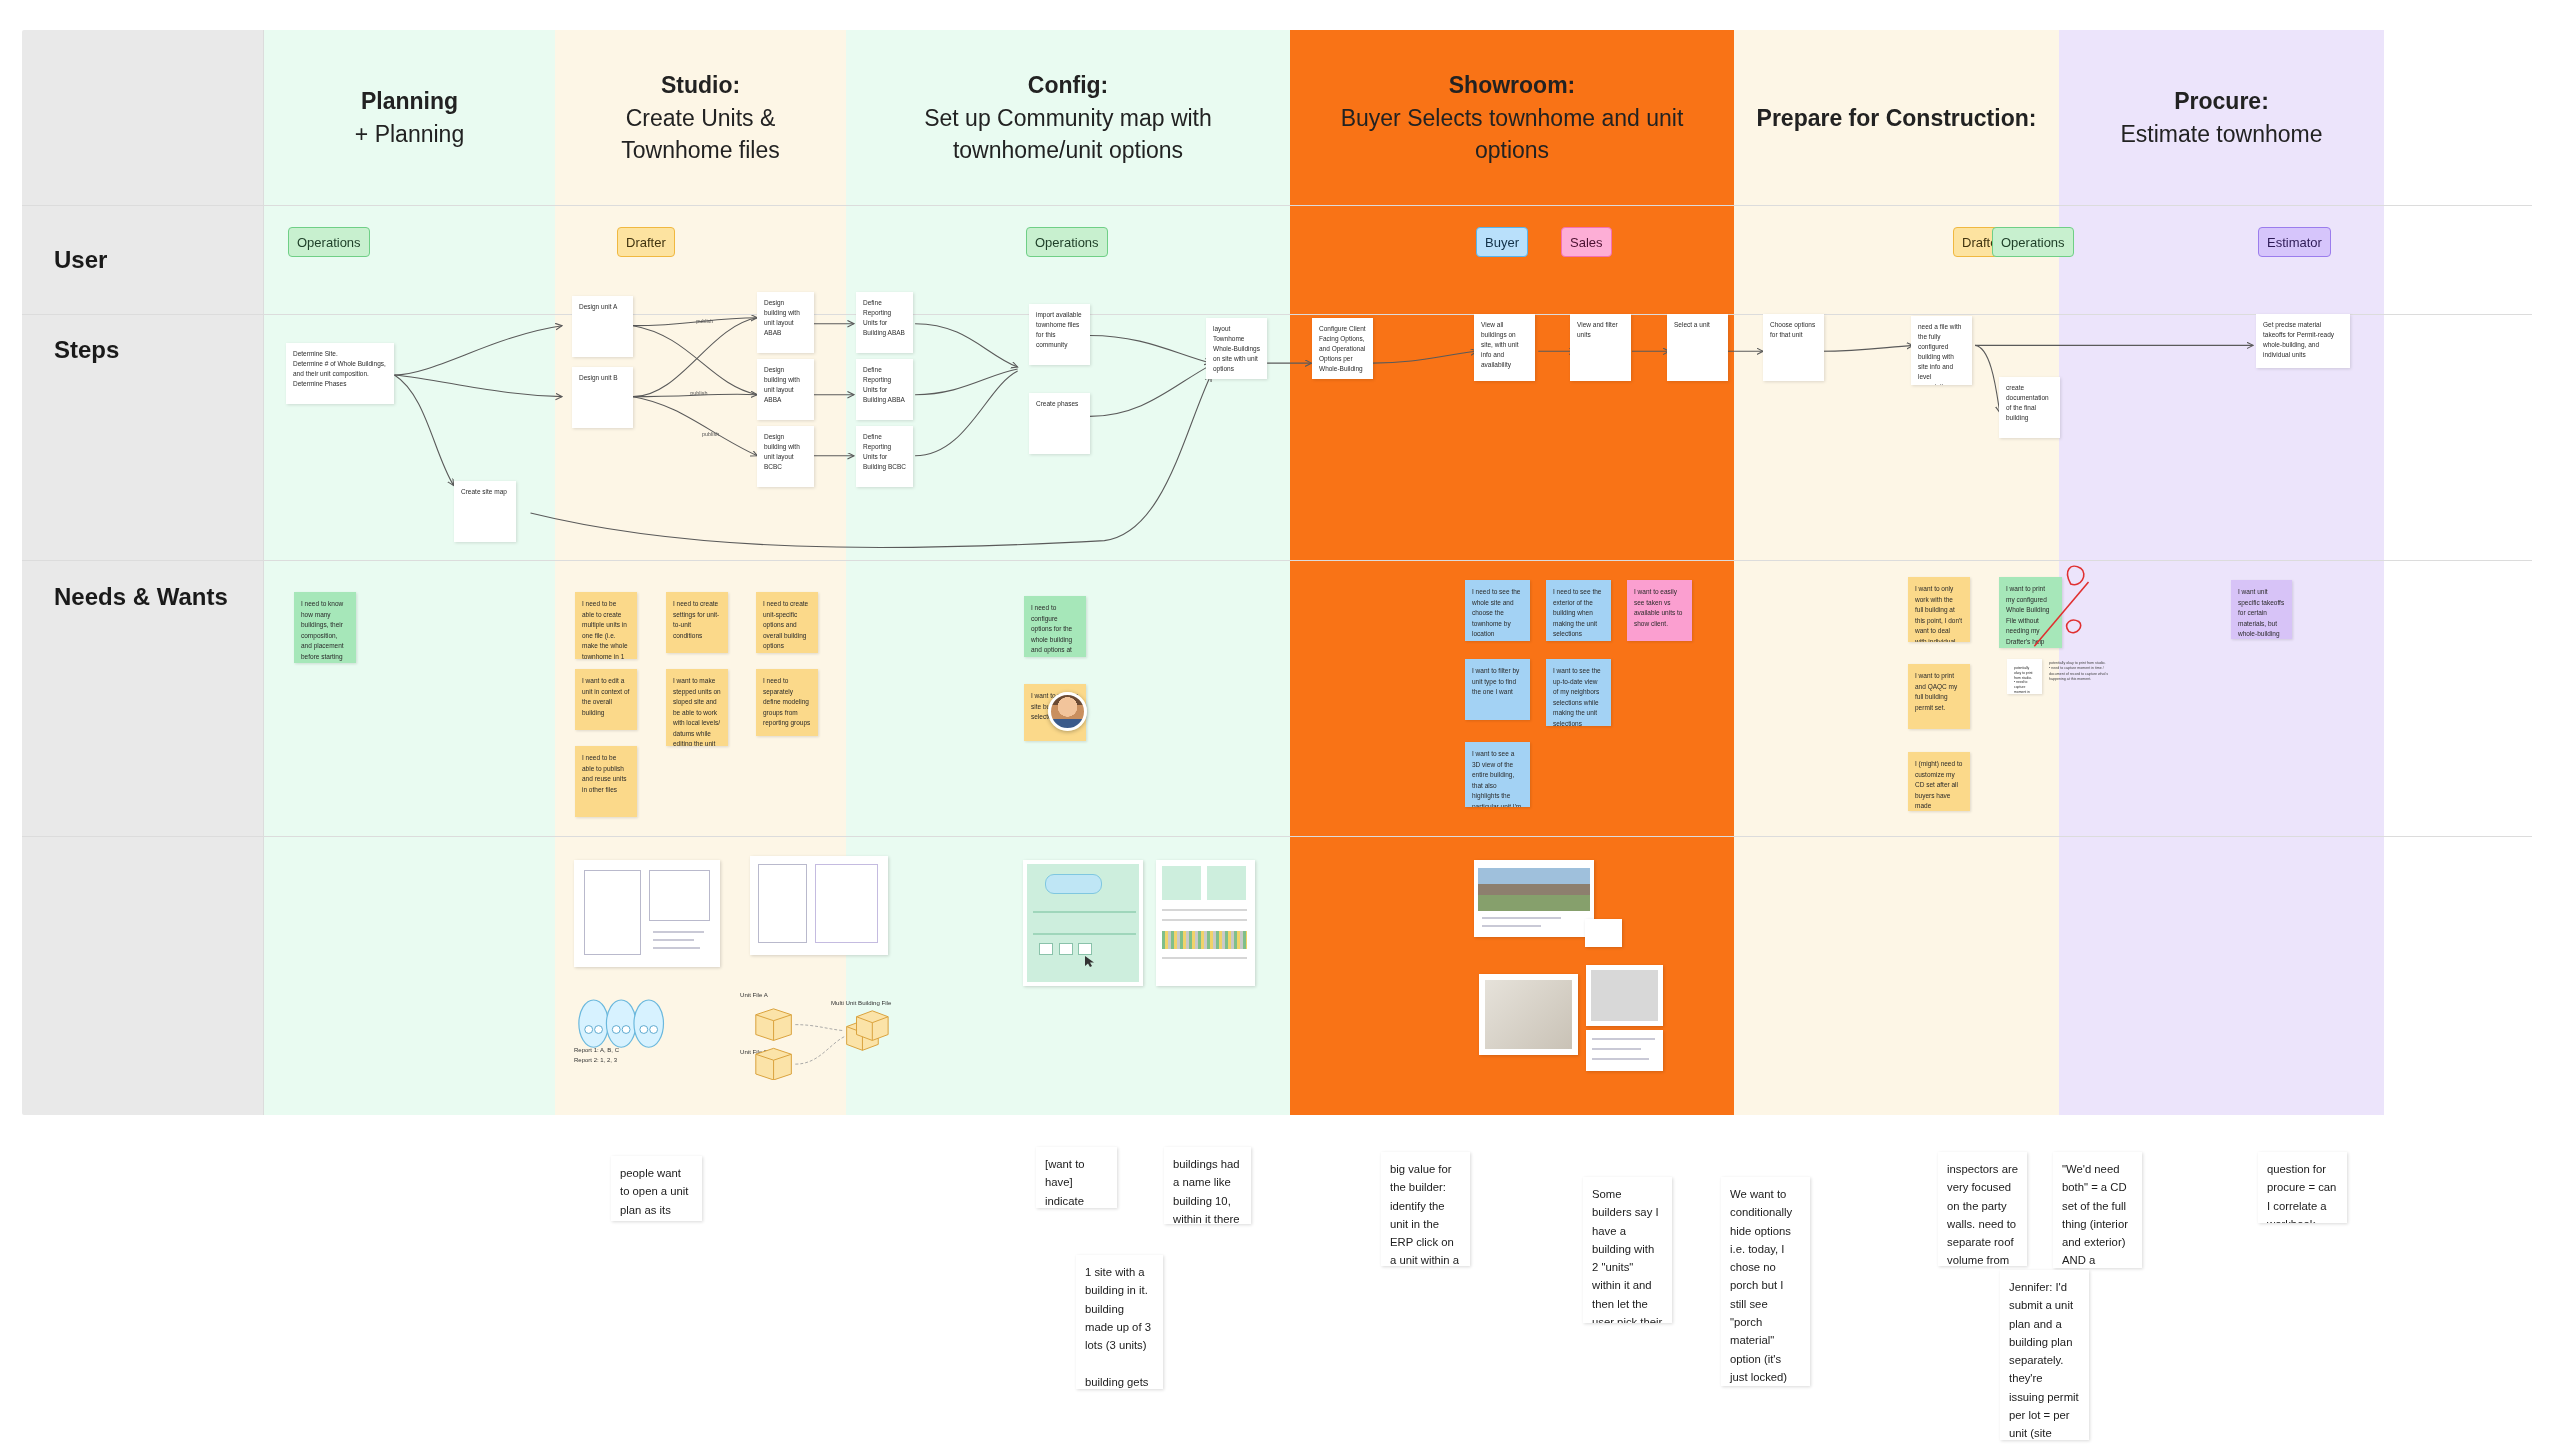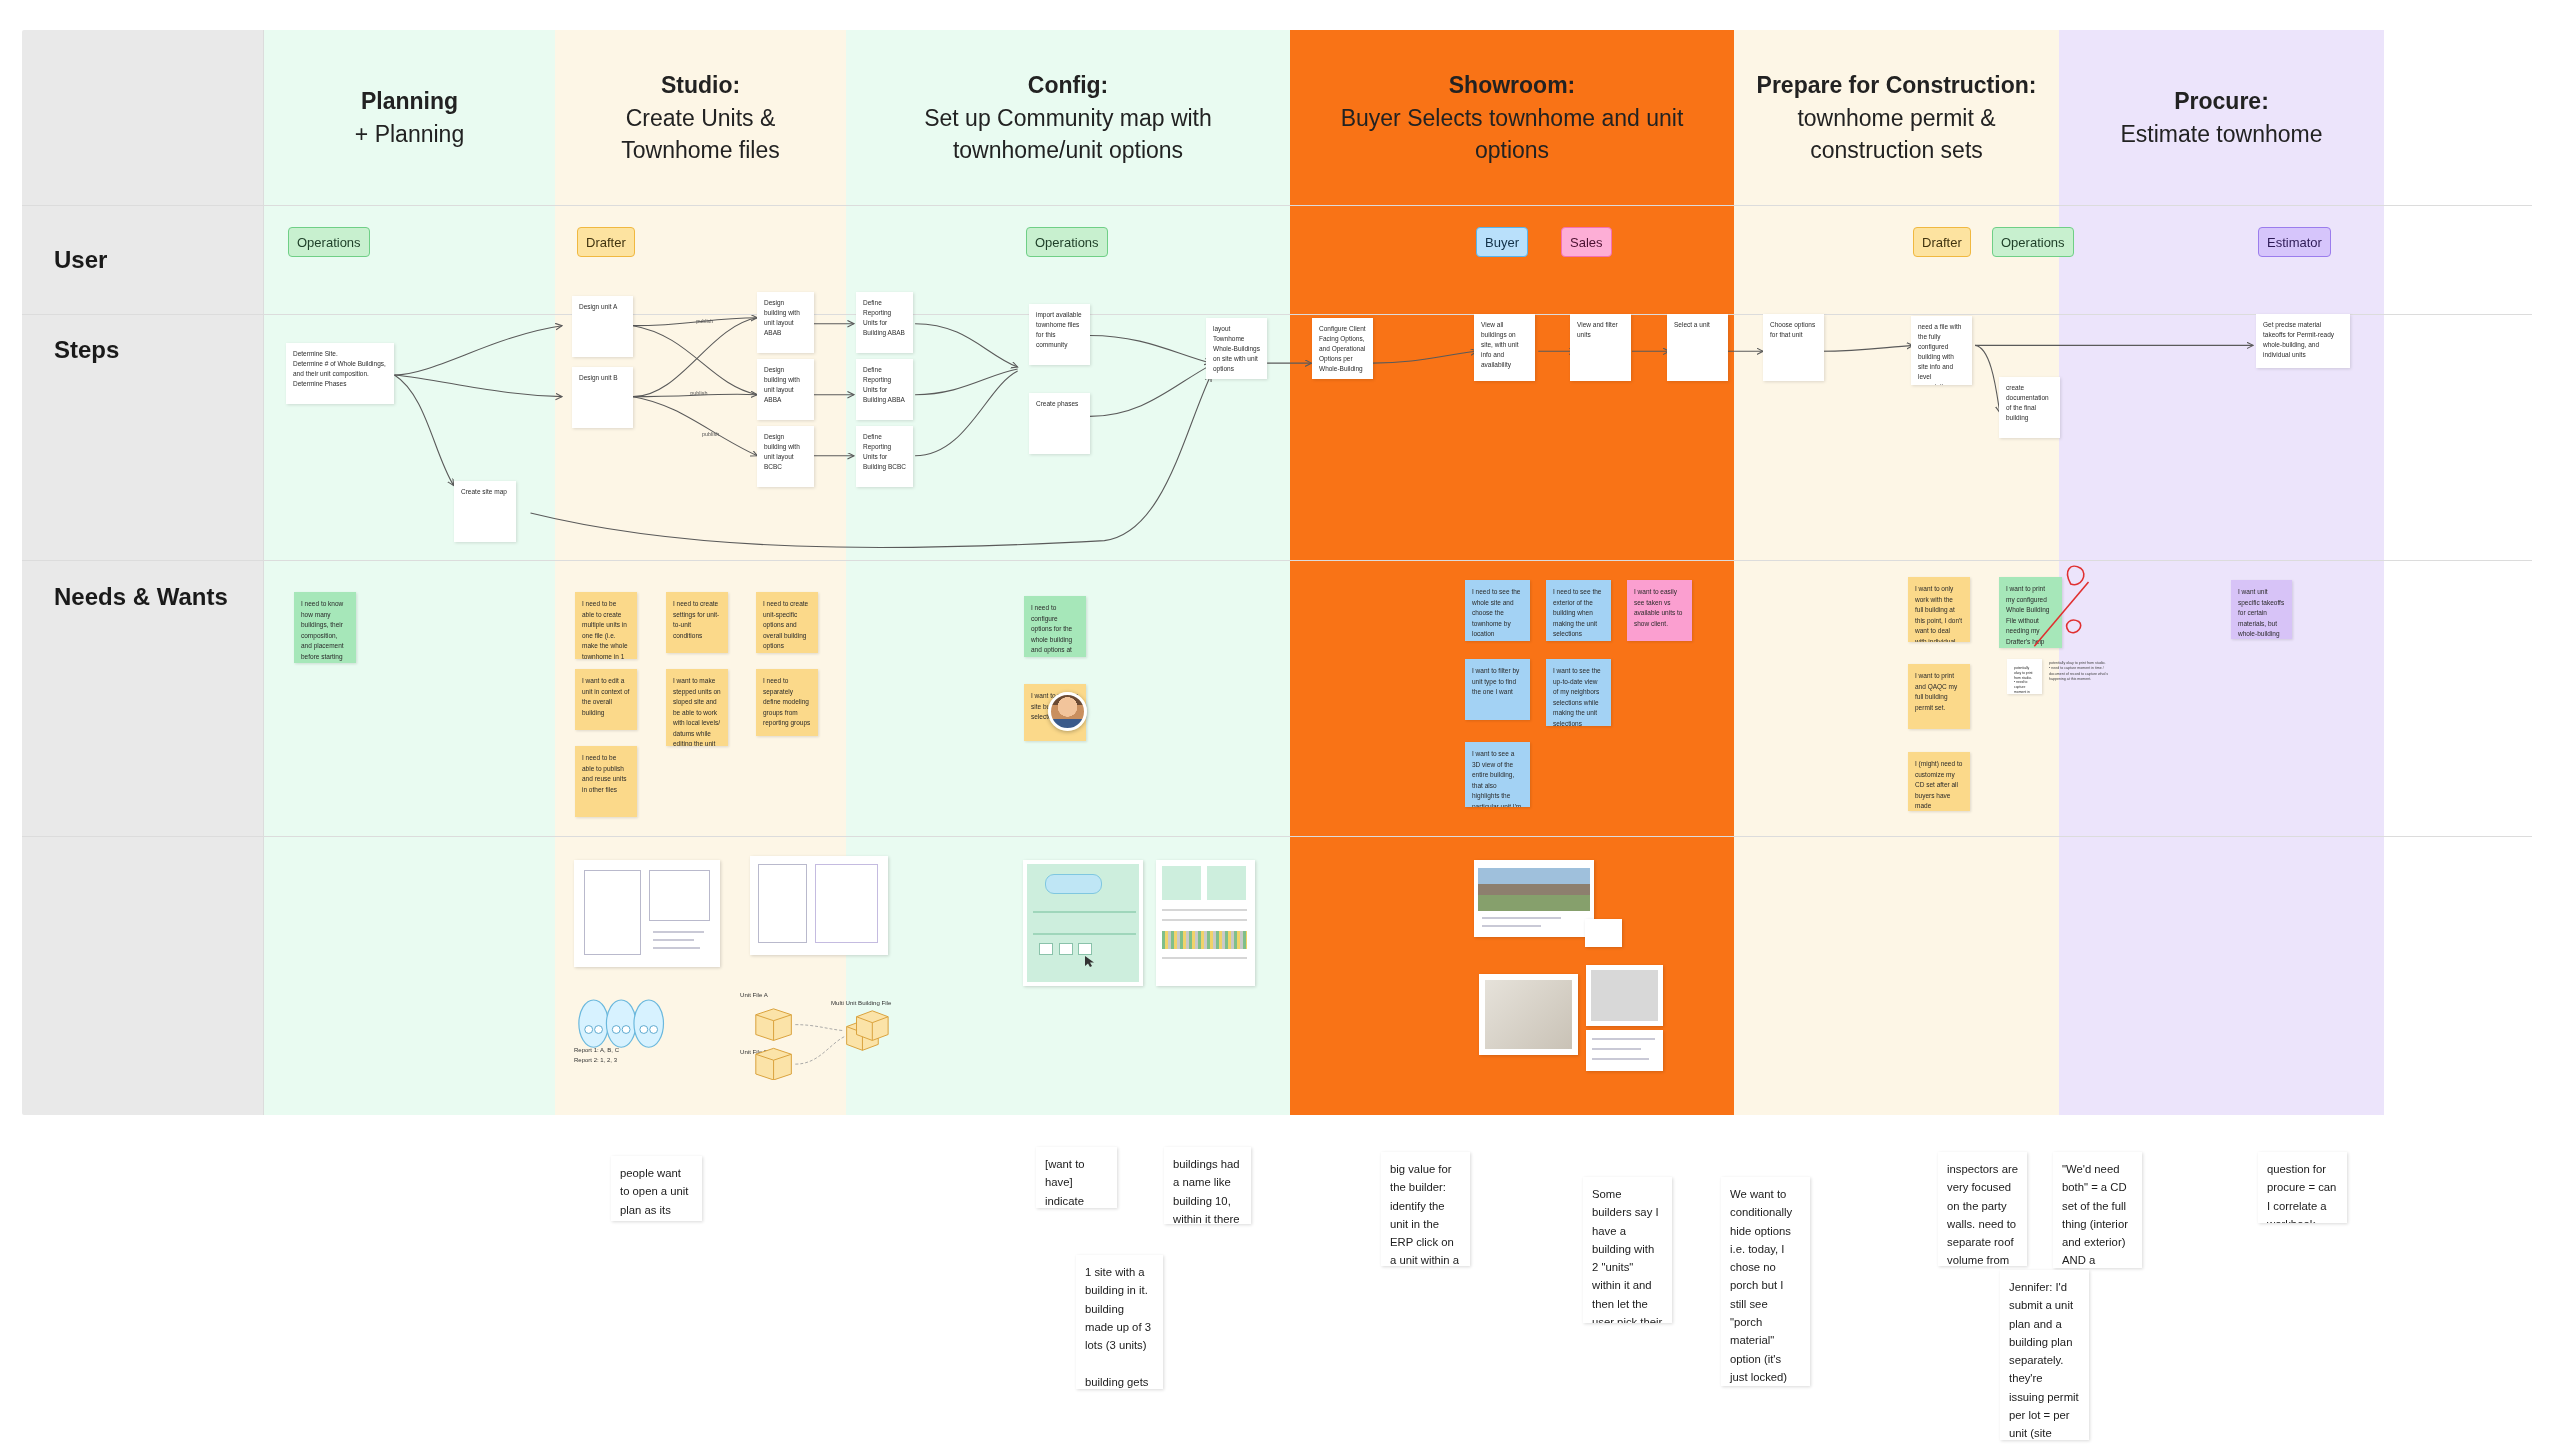--- a/index.html
+++ b/index.html
@@ -71,21 +71,21 @@
     position: absolute;
     border-radius: 4px;
     border: 1.5px solid;
     font-size: 13px;
     display: flex; align-items: center; justify-content: center;
     padding: 0 8px;
     height: 30px;
     white-space: nowrap;
   }
   .chip-green  { background: #c8f0cf; border-color: #6fcf86; color:#20402a; }
-  .chip-yellow { background: #fde3a0; border-color: #f0b840; color:#40330f; }
+  .chip-yellow { background: #fde3a0; border-color: #f0b840; color:#40330f;margin-left:40px; }
   .chip-blue   { background: #b9e0fb; border-color: #56b4ee; color:#123047; }
   .chip-pink   { background: #fdaed6; border-color: #f56fb2; color:#4a1130; }
   .chip-purple { background: #d6c5fb; border-color: #9b7ced; color:#2d1a55; }
 
   
   .step {
     position: absolute;
     background: #ffffff;
     box-shadow: 1px 1px 3px rgba(0,0,0,.13);
     font-size: 6.5px;
@@ -175,21 +175,20 @@
     </div>
     <div class="cell bg-blue">
       <div class="hdr-title">
         <span>Showroom:</span>
         <span class="sub">Buyer Selects townhome and unit options</span>
       </div>
     </div>
     <div class="cell bg-cream">
       <div class="hdr-title">
         <span>Prepare for Construction:</span>
-        <span class="sub">townhome permit &amp; construction sets</span>
       </div>
     </div>
     <div class="cell bg-lav">
       <div class="hdr-title">
         <span>Procure:</span>
         <span class="sub">Estimate townhome</span>
       </div>
     </div>
 
     <div class="cell bg-grey">

